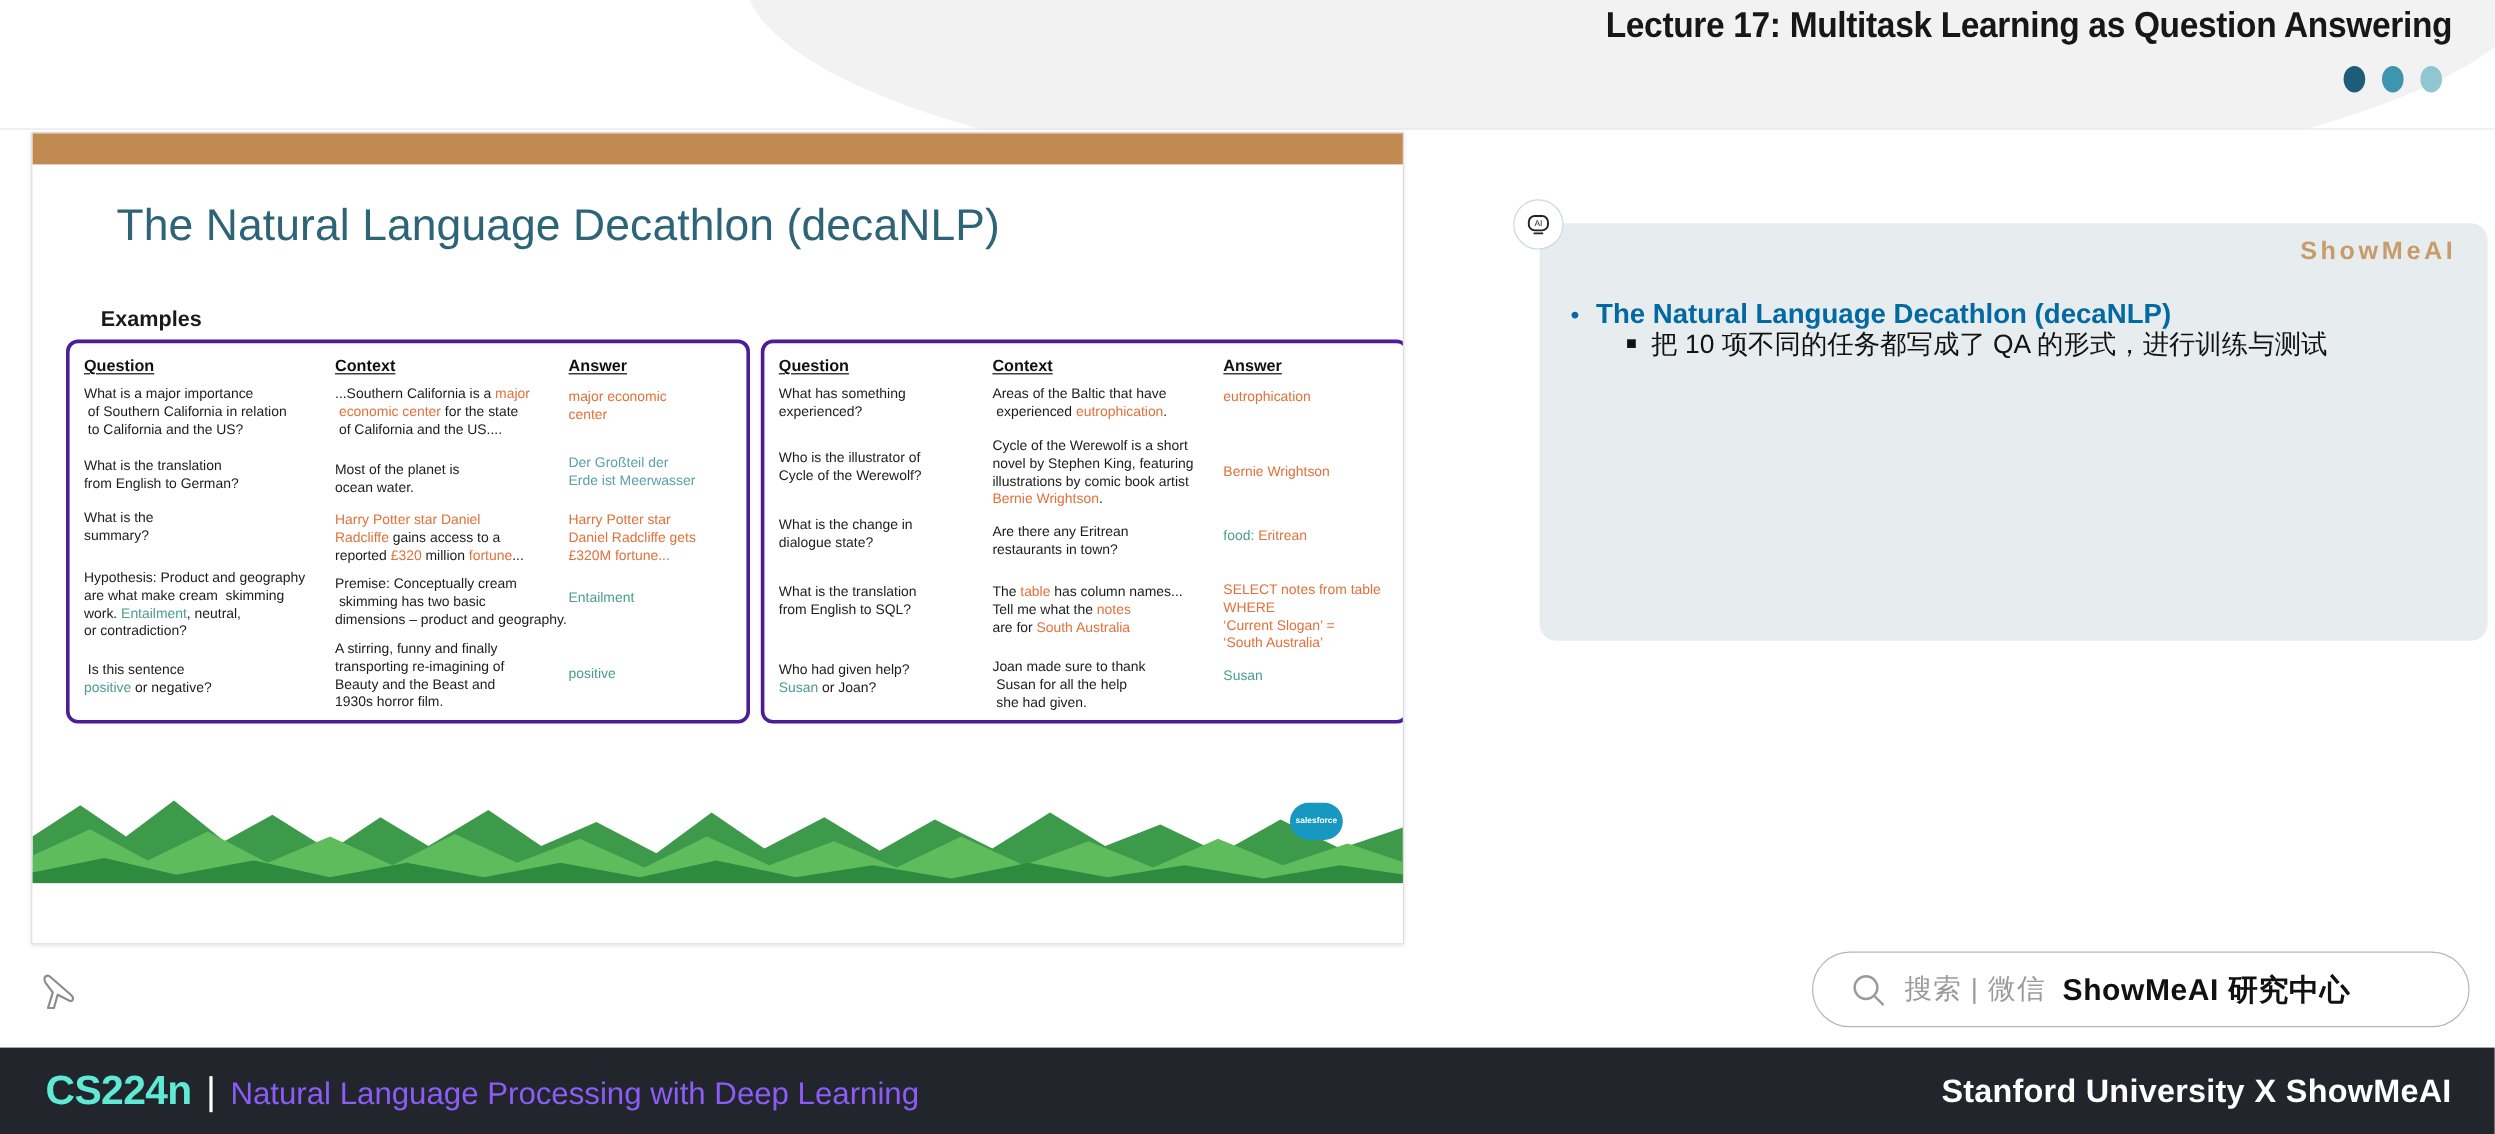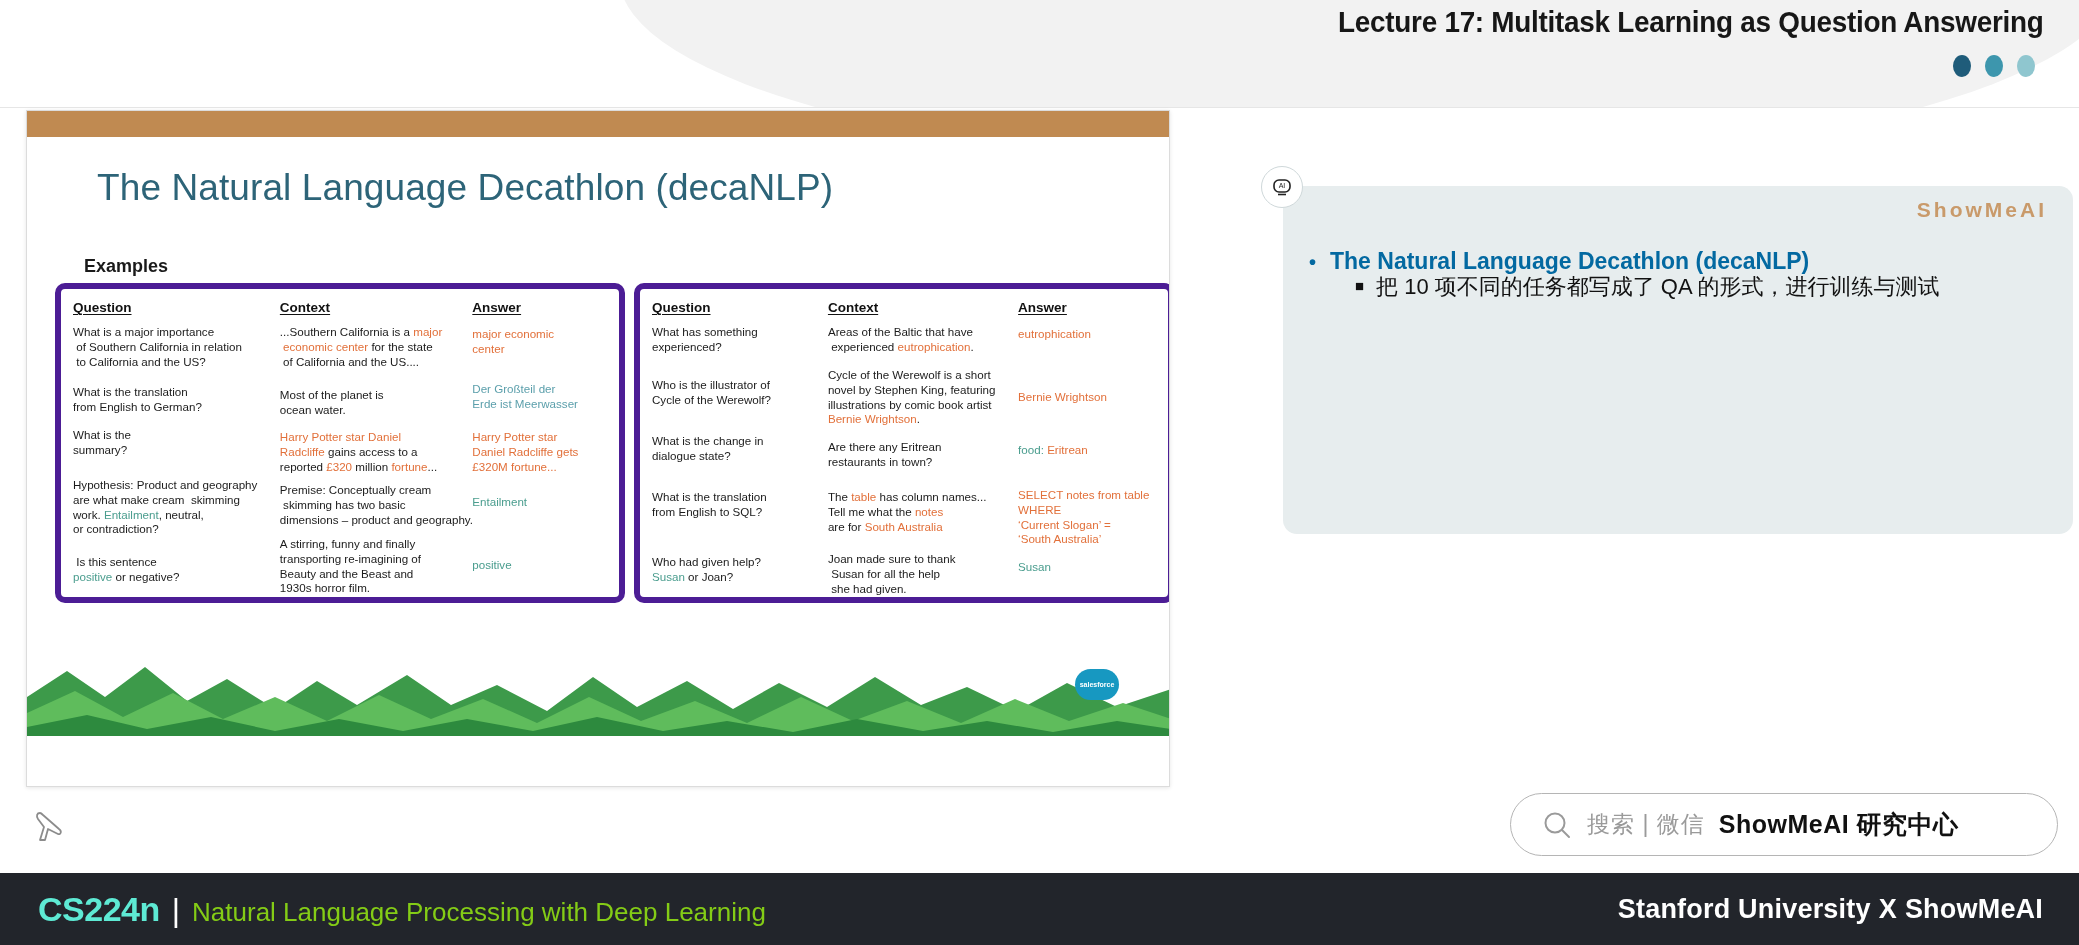--- a/index.html
+++ b/index.html
@@ -64,21 +64,21 @@
   .examples-label {
     position: absolute; left: 57px; top: 145px;
     font-size: 18px; font-weight: 700; color: #1a1a1a;
   }
 
   .tables-wrap {
     position: absolute; left: 28px; top: 172px;
     display: flex; gap: 9px;
   }
   .qtable {
-    border: 6px solid #4c1d95; border-radius: 10px;
+    border: 3px solid #4c1d95; border-radius: 10px;
     background: #fff; padding: 11px 12px 14px 12px;
     position: relative;
   }
   .qtable.left { width: 570px; height: 320px; }
   .qtable.right { width: 540px; height: 320px; }
   .qtable .cols { display: flex; height: 100%; }
   .col-q-l { width: 215px; }
   .col-c-l { width: 200px; }
   .col-a-l { width: 140px; }
   .col-q-r { width: 185px; }
@@ -180,21 +180,21 @@
     padding: 0 36px 0 38px;
   }
   .footer-left { display: flex; align-items: baseline; gap: 0; }
   .cs-code {
     font-size: 34px; font-weight: 700; color: #5eead4;
     font-family: "Liberation Sans Narrow", "Liberation Sans", sans-serif;
     letter-spacing: -0.5px;
   }
   .cs-bar { color: #ffffff; font-size: 32px; margin: 0 12px; font-weight: 300; }
   .cs-sub {
-    font-size: 26px; color: #84cc16; font-weight: 400;
+    font-size: 26px; color: #8b5cf6; font-weight: 400;
     font-family: "Liberation Sans Narrow", "Liberation Sans", sans-serif;
   }
   .footer-right {
     font-size: 27px; color: #ffffff; font-weight: 700;
     font-family: "Liberation Sans Narrow", "Liberation Sans", sans-serif;
     letter-spacing: 0.2px;
   }
   .footer-right .xmark { font-weight: 700; margin: 0 8px; }
 </style>
 </head>

